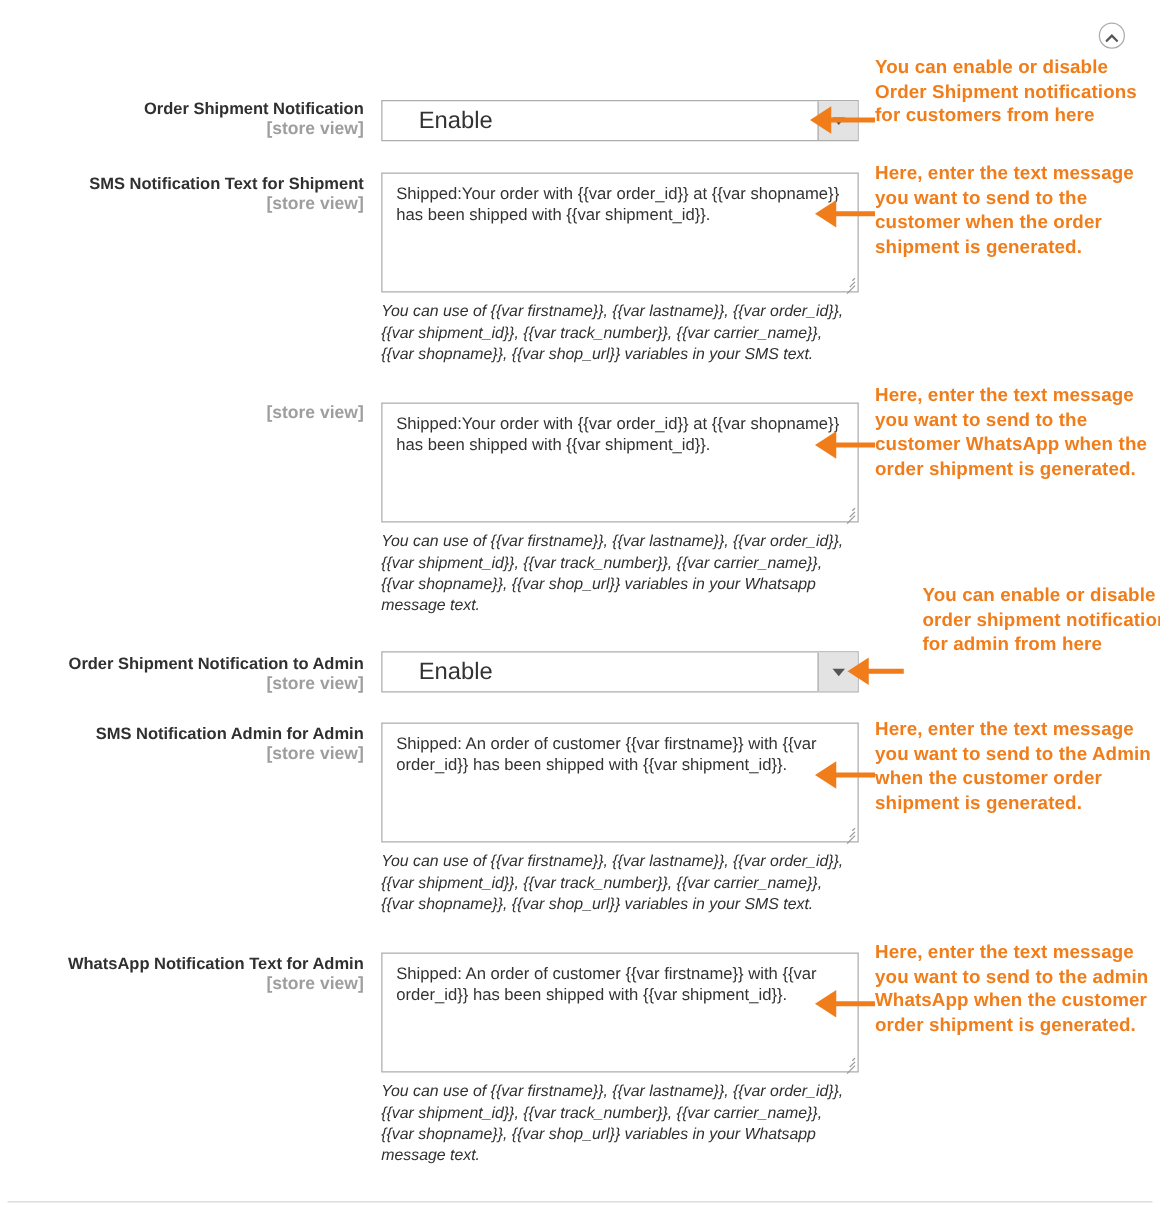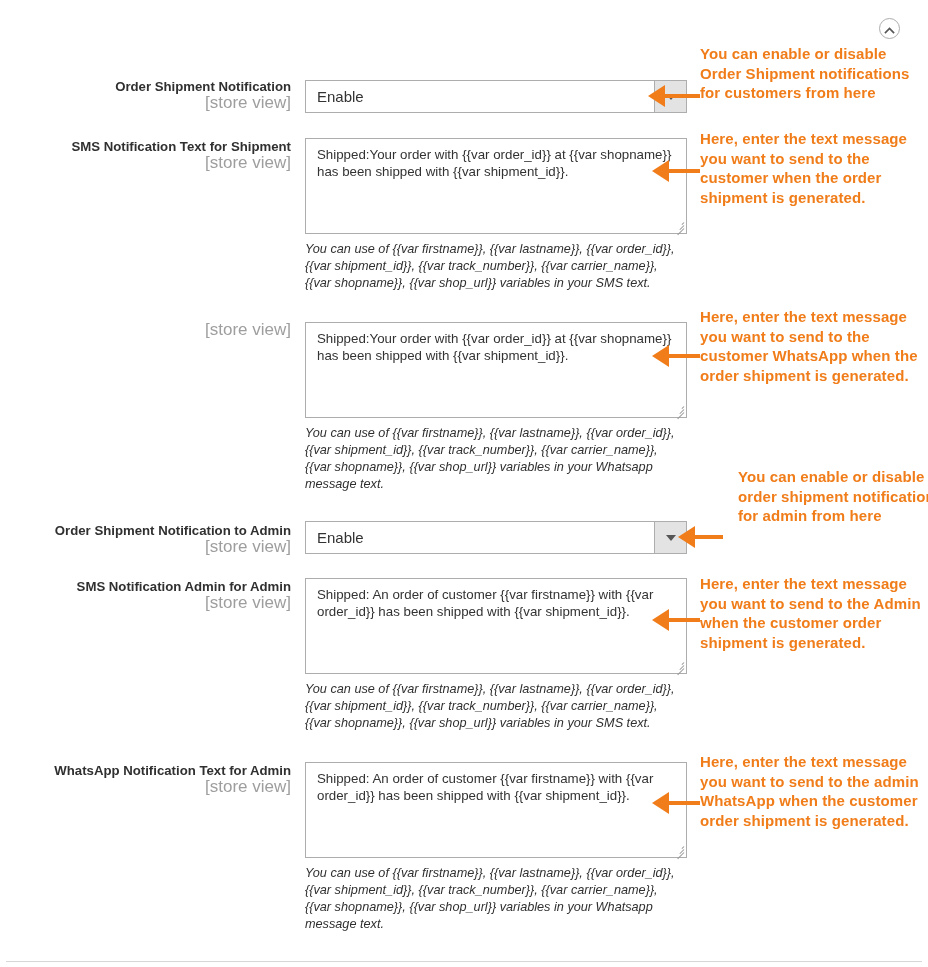--- a/index.html
+++ b/index.html
@@ -59,44 +59,44 @@
     left: 0;
     width: 291px;
     text-align: right;
     font-size: 13.2px;
     font-weight: bold;
     color: #303030;
     line-height: 17px;
   }
   .scope-note {
     display: block;
-    font-size: 17px;
-    font-weight: normal;
+    font-size: 14px;
+    font-weight: bold;
     color: #9e9e9e;
     line-height: 15px;
     margin-top: 0px;
   }
 
   .control { position: absolute; left: 305px; }
 
   
   .select-wrap {
     position: relative;
     width: 382px;
     height: 33px;
   }
   .select-box {
     width: 382px;
     height: 33px;
     border: 1px solid #adadad;
     background: #ffffff;
     font-family: "Liberation Sans", sans-serif;
-    font-size: 15px;
+    font-size: 19px;
     color: #333333;
-    padding: 0 40px 0 11px;
+    padding: 0 40px 0 29px;
     line-height: 31px;
     white-space: nowrap;
     overflow: hidden;
     cursor: pointer;
   }
   .select-arrow-cell {
     position: absolute;
     right: 1px; top: 1px;
     width: 32px; height: 31px;
     background: #e3e3e3;

